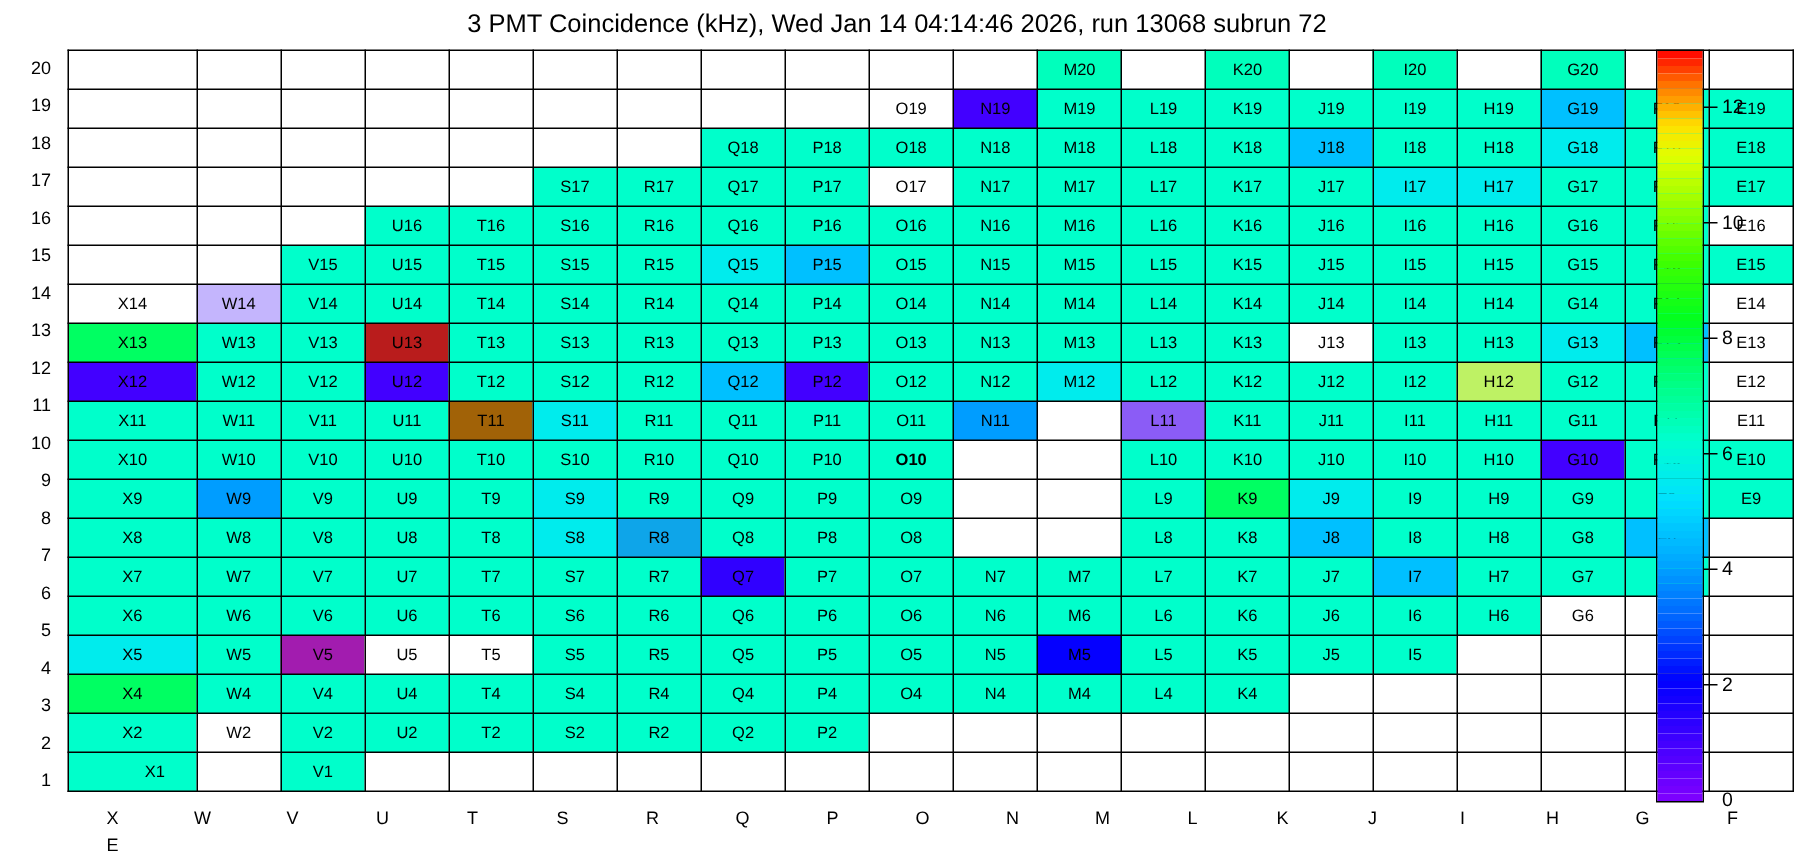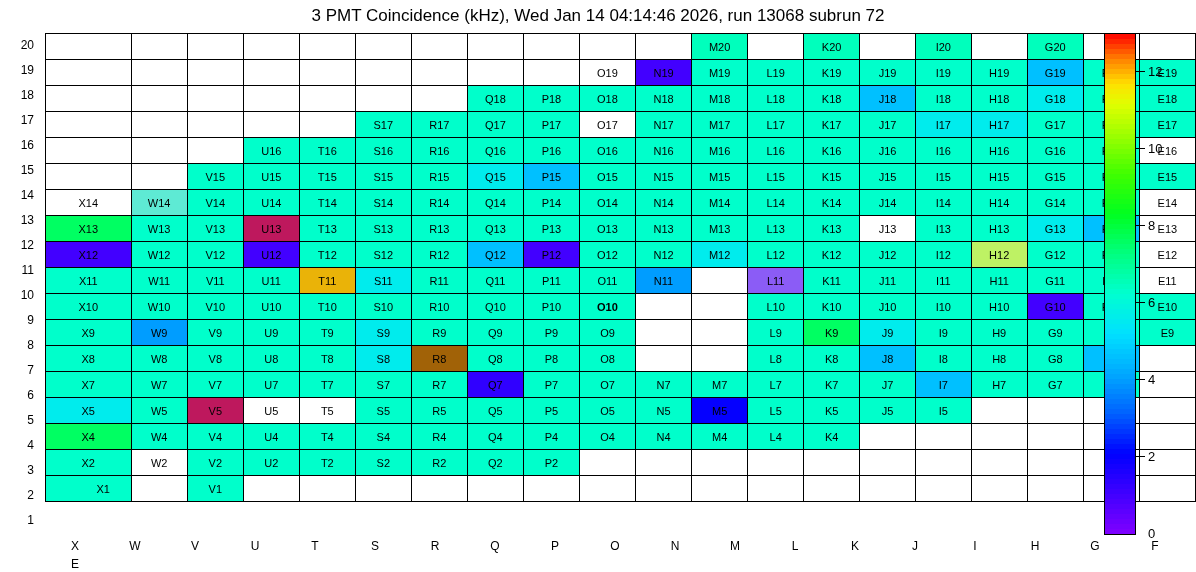--- a/index.html
+++ b/index.html
@@ -180,21 +180,21 @@
             <td style="background: rgb(0, 255, 203);">K15</td>
             <td style="background: rgb(0, 255, 203);">J15</td>
             <td style="background: rgb(0, 255, 203);">I15</td>
             <td style="background: rgb(0, 255, 203);">H15</td>
             <td style="background: rgb(0, 255, 203);">G15</td>
             <td style="background: rgb(0, 255, 203);">F15</td>
             <td style="background: rgb(0, 255, 203); margin-top: 37px;">E15</td>
           </tr>
           <tr>
             <td style="background: rgb(255, 255, 255);">X14</td>
-            <td style="background: #5eead4;">W14</td>
+            <td style="background: #c4b5fd;">W14</td>
             <td style="background: rgb(0, 255, 203);">V14</td>
             <td style="background: rgb(0, 255, 203);">U14</td>
             <td style="background: rgb(0, 255, 203);">T14</td>
             <td style="background: rgb(0, 255, 203);">S14</td>
             <td style="background: rgb(0, 255, 203);">R14</td>
             <td style="background: rgb(0, 255, 203);">Q14</td>
             <td style="background: rgb(0, 255, 203);">P14</td>
             <td style="background: rgb(0, 255, 203);">O14</td>
             <td style="background: rgb(0, 255, 203);">N14</td>
             <td style="background: rgb(0, 255, 203);">M14</td>
@@ -204,21 +204,21 @@
             <td style="background: rgb(0, 255, 203);">I14</td>
             <td style="background: rgb(0, 255, 203);">H14</td>
             <td style="background: rgb(0, 255, 203);">G14</td>
             <td style="background: rgb(0, 255, 203);">F14</td>
             <td style="background: rgb(255, 255, 255);">E14</td>
           </tr>
           <tr>
             <td style="background: rgb(0, 255, 98);">X13</td>
             <td style="background: rgb(0, 255, 203);">W13</td>
             <td style="background: rgb(0, 255, 203);">V13</td>
-            <td style="background: #be185d;">U13</td>
+            <td style="background: #b91c1c;">U13</td>
             <td style="background: rgb(0, 255, 203);">T13</td>
             <td style="background: rgb(0, 255, 203);">S13</td>
             <td style="background: rgb(0, 255, 203);">R13</td>
             <td style="background: rgb(0, 255, 203);">Q13</td>
             <td style="background: rgb(0, 255, 203);">P13</td>
             <td style="background: rgb(0, 255, 203);">O13</td>
             <td style="background: rgb(0, 255, 203);">N13</td>
             <td style="background: rgb(0, 255, 203);">M13</td>
             <td style="background: rgb(0, 255, 203);">L13</td>
             <td style="background: rgb(0, 255, 203);">K13</td>
@@ -249,21 +249,21 @@
             <td style="background: #bef264;">H12</td>
             <td style="background: rgb(0, 255, 203);">G12</td>
             <td style="background: rgb(0, 255, 203);">F12</td>
             <td style="background: rgb(255, 255, 255);">E12</td>
           </tr>
           <tr>
             <td style="background: rgb(0, 255, 203);">X11</td>
             <td style="background: rgb(0, 255, 203);">W11</td>
             <td style="background: rgb(0, 255, 203);">V11</td>
             <td style="background: rgb(0, 255, 203);">U11</td>
-            <td style="background: #eab308;">T11</td>
+            <td style="background: #a16207;">T11</td>
             <td style="background: rgb(0, 236, 237);">S11</td>
             <td style="background: rgb(0, 255, 203);">R11</td>
             <td style="background: rgb(0, 255, 203);">Q11</td>
             <td style="background: rgb(0, 255, 203);">P11</td>
             <td style="background: rgb(0, 255, 203);">O11</td>
             <td style="background: rgb(0, 157, 255);">N11</td>
             <td class="nocell"></td>
             <td style="background: #8b5cf6;">L11</td>
             <td style="background: rgb(0, 255, 203);">K11</td>
             <td style="background: rgb(0, 255, 203);">J11</td>
@@ -317,21 +317,21 @@
             <td style="background: rgb(0, 255, 203);">F9</td>
             <td style="background: rgb(0, 255, 203);">E9</td>
           </tr>
           <tr>
             <td style="background: rgb(0, 255, 203);">X8</td>
             <td style="background: rgb(0, 255, 203);">W8</td>
             <td style="background: rgb(0, 255, 203);">V8</td>
             <td style="background: rgb(0, 255, 203);">U8</td>
             <td style="background: rgb(0, 255, 203);">T8</td>
             <td style="background: rgb(0, 236, 237);">S8</td>
-            <td style="background: #a16207;">R8</td>
+            <td style="background: #0ea5e9;">R8</td>
             <td style="background: rgb(0, 255, 203);">Q8</td>
             <td style="background: rgb(0, 255, 203);">P8</td>
             <td style="background: rgb(0, 255, 203);">O8</td>
             <td class="nocell"></td>
             <td class="nocell"></td>
             <td style="background: rgb(0, 255, 203);">L8</td>
             <td style="background: rgb(0, 255, 203);">K8</td>
             <td style="background: rgb(0, 192, 255);">J8</td>
             <td style="background: rgb(0, 255, 203);">I8</td>
             <td style="background: rgb(0, 255, 203);">H8</td>
@@ -355,23 +355,45 @@
             <td style="background: rgb(0, 255, 203);">L7</td>
             <td style="background: rgb(0, 255, 203);">K7</td>
             <td style="background: rgb(0, 255, 203);">J7</td>
             <td style="background: rgb(0, 192, 255);">I7</td>
             <td style="background: rgb(0, 255, 203);">H7</td>
             <td style="background: rgb(0, 255, 203);">G7</td>
             <td style="background: rgb(0, 255, 203);">F7</td>
             <td class="nocell"></td>
           </tr>
           <tr>
+            <td style="background: rgb(0, 255, 203);">X6</td>
+            <td style="background: rgb(0, 255, 203);">W6</td>
+            <td style="background: rgb(0, 255, 203);">V6</td>
+            <td style="background: rgb(0, 255, 203);">U6</td>
+            <td style="background: rgb(0, 255, 203);">T6</td>
+            <td style="background: rgb(0, 255, 203);">S6</td>
+            <td style="background: rgb(0, 255, 203);">R6</td>
+            <td style="background: rgb(0, 255, 203);">Q6</td>
+            <td style="background: rgb(0, 255, 203);">P6</td>
+            <td style="background: rgb(0, 255, 203);">O6</td>
+            <td style="background: rgb(0, 255, 203);">N6</td>
+            <td style="background: rgb(0, 255, 203);">M6</td>
+            <td style="background: rgb(0, 255, 203);">L6</td>
+            <td style="background: rgb(0, 255, 203);">K6</td>
+            <td style="background: rgb(0, 255, 203);">J6</td>
+            <td style="background: rgb(0, 255, 203);">I6</td>
+            <td style="background: rgb(0, 255, 203);">H6</td>
+            <td style="background: rgb(255, 255, 255);">G6</td>
+            <td class="nocell"></td>
+            <td class="nocell"></td>
+          </tr>
+          <tr>
             <td style="background: rgb(0, 236, 237);">X5</td>
             <td style="background: rgb(0, 255, 203);">W5</td>
-            <td style="background: #be185d; text-align: center;">V5</td>
+            <td style="background: #a21caf; text-align: center;">V5</td>
             <td style="background: rgb(255, 255, 255);">U5</td>
             <td style="background: rgb(255, 255, 255);">T5</td>
             <td style="background: rgb(0, 255, 203);">S5</td>
             <td style="background: rgb(0, 255, 203);">R5</td>
             <td style="background: rgb(0, 255, 203);">Q5</td>
             <td style="background: rgb(0, 255, 203);">P5</td>
             <td style="background: rgb(0, 255, 203);">O5</td>
             <td style="background: rgb(0, 255, 203);">N5</td>
             <td style="background: rgb(5, 0, 255);">M5</td>
             <td style="background: rgb(0, 255, 203);">L5</td>

